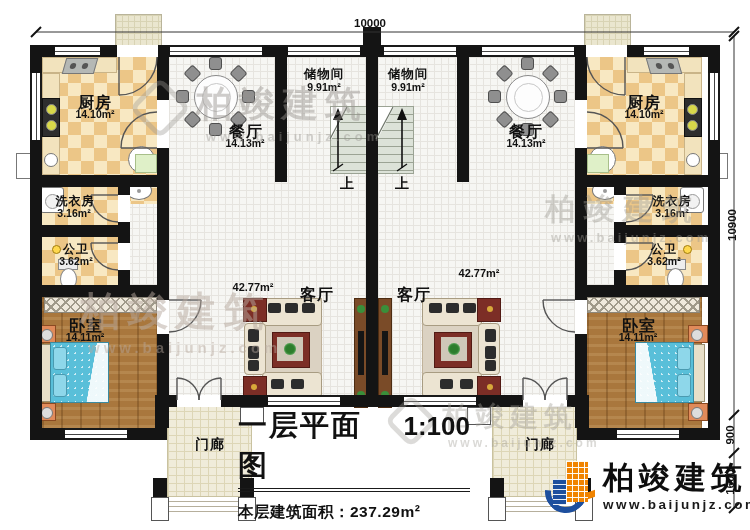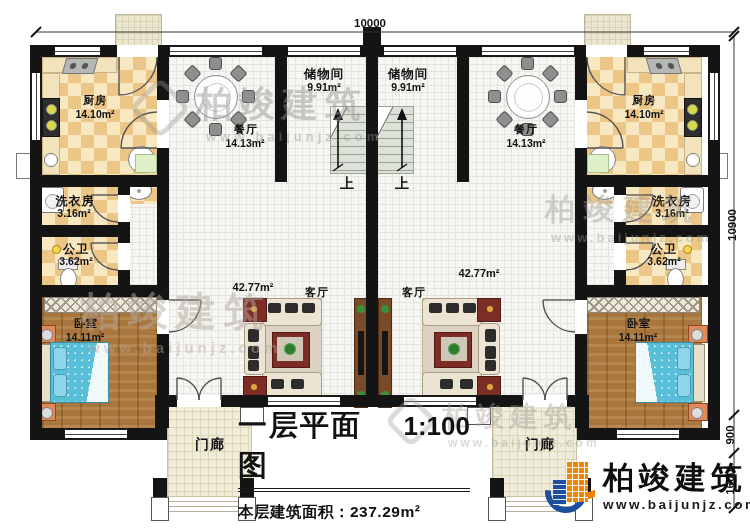--- a/index.html
+++ b/index.html
@@ -21,21 +21,21 @@
   .fx{position:absolute;z-index:2;}
   .counter{background:#f2e3bd;border:1px solid #c9b488;box-sizing:border-box;}
   .whitebox{background:#fff;border:1.5px solid #777;box-sizing:border-box;}
   .circle{border-radius:50%;}
   .hatch{background-color:#efe9dc;background-image:repeating-linear-gradient(45deg,#a09a8a 0 1.5px,transparent 1.5px 7px),repeating-linear-gradient(-45deg,#a09a8a 0 1.5px,transparent 1.5px 7px);border:1px solid #8d877a;box-sizing:border-box;}
   .stair{background-color:#dce2d8;background-image:repeating-linear-gradient(180deg,transparent 0 7px,#9ba394 7px 8px);border:1px solid #9ba394;box-sizing:border-box;}
   .steps{background:repeating-linear-gradient(0deg,#b6af9c 0 1px,transparent 1px 5px);}
   .colbase{position:absolute;z-index:4;background:#fff;border:1.5px solid #555;box-sizing:border-box;}
   .column{position:absolute;z-index:4;background:#141414;}
   
-  .room-name{position:absolute;z-index:6;font-weight:bold;font-size:11px;letter-spacing:1px;white-space:nowrap;transform:translateX(-50%);}
+  .room-name{position:absolute;z-index:6;font-weight:bold;font-size:16px;letter-spacing:1px;white-space:nowrap;transform:translateX(-50%);}
   .room-area{position:absolute;z-index:6;font-weight:bold;font-size:10.5px;white-space:nowrap;transform:translateX(-50%);}
   .up-label{position:absolute;z-index:6;font-weight:bold;font-size:14px;transform:translateX(-50%);}
   .dim{position:absolute;z-index:7;font-weight:bold;font-size:11.5px;color:#111;white-space:nowrap;}
   .dim-v{transform:rotate(-90deg);}
   
   .wm{position:absolute;z-index:8;display:flex;align-items:flex-start;pointer-events:none;}
   .wm-text{font-weight:bold;white-space:nowrap;}
   .wm-logo{border-radius:9px;transform:rotate(45deg);}
   
   .titleblock{position:absolute;z-index:9;left:238px;top:406px;width:262px;}

